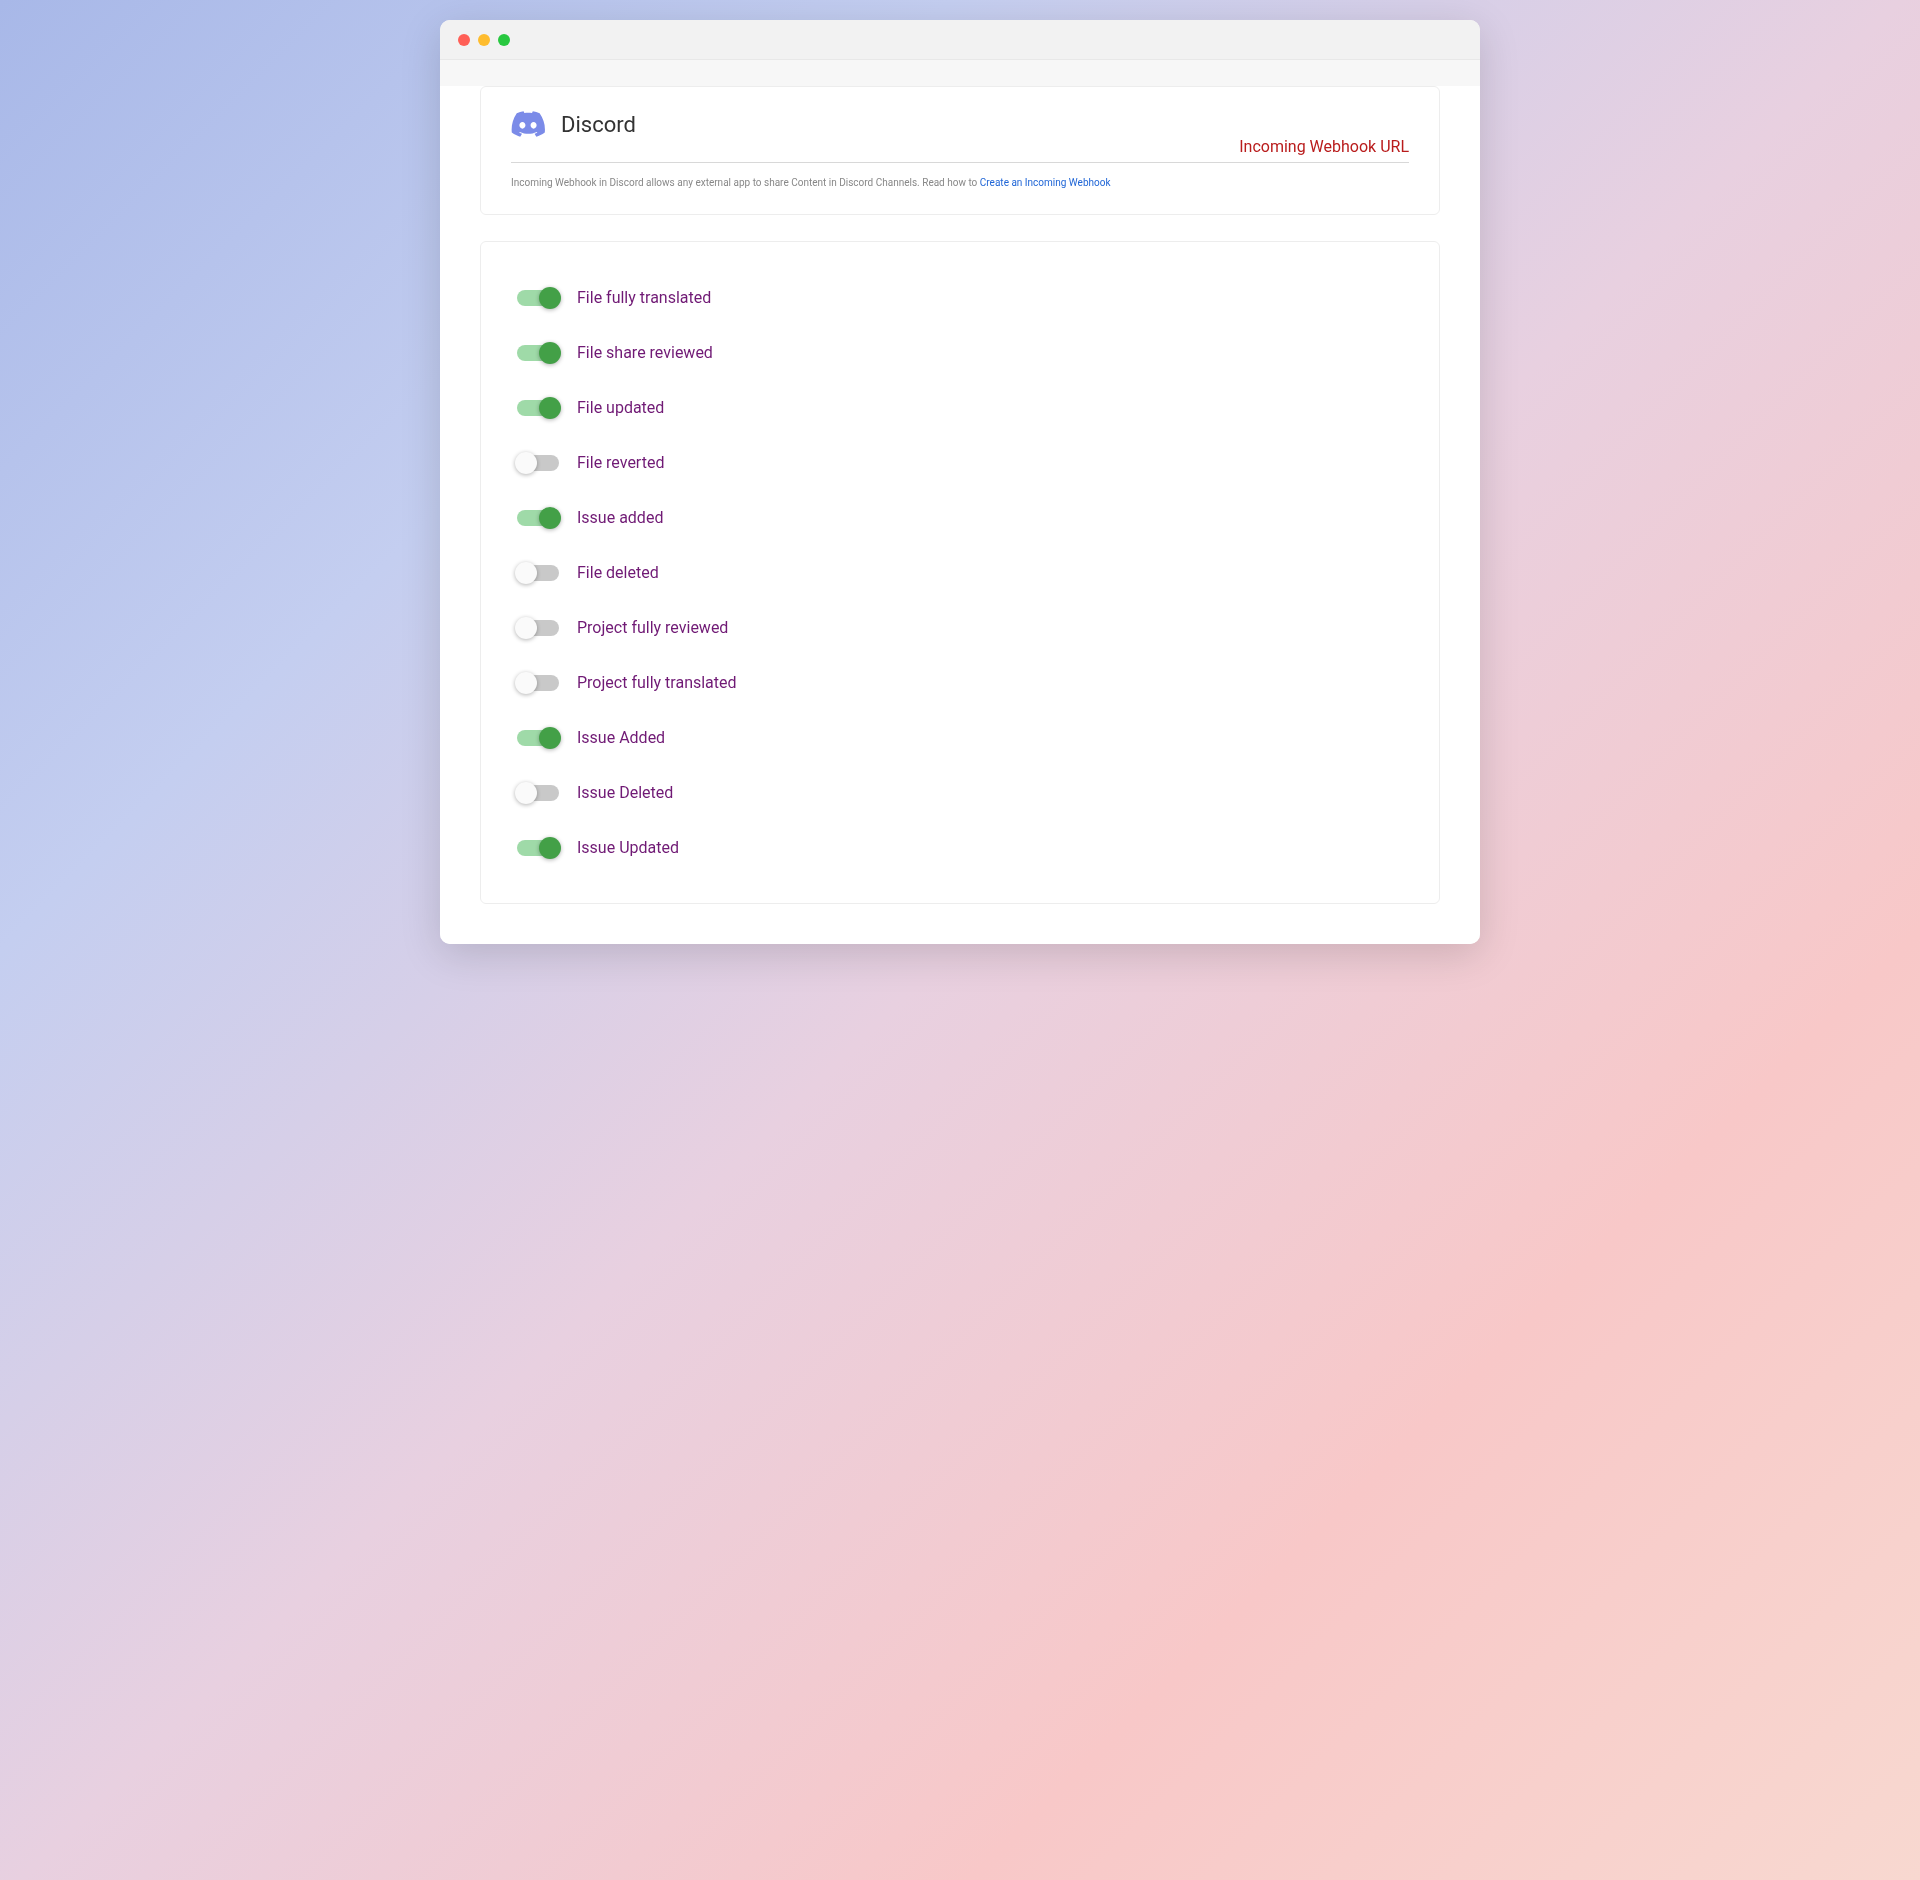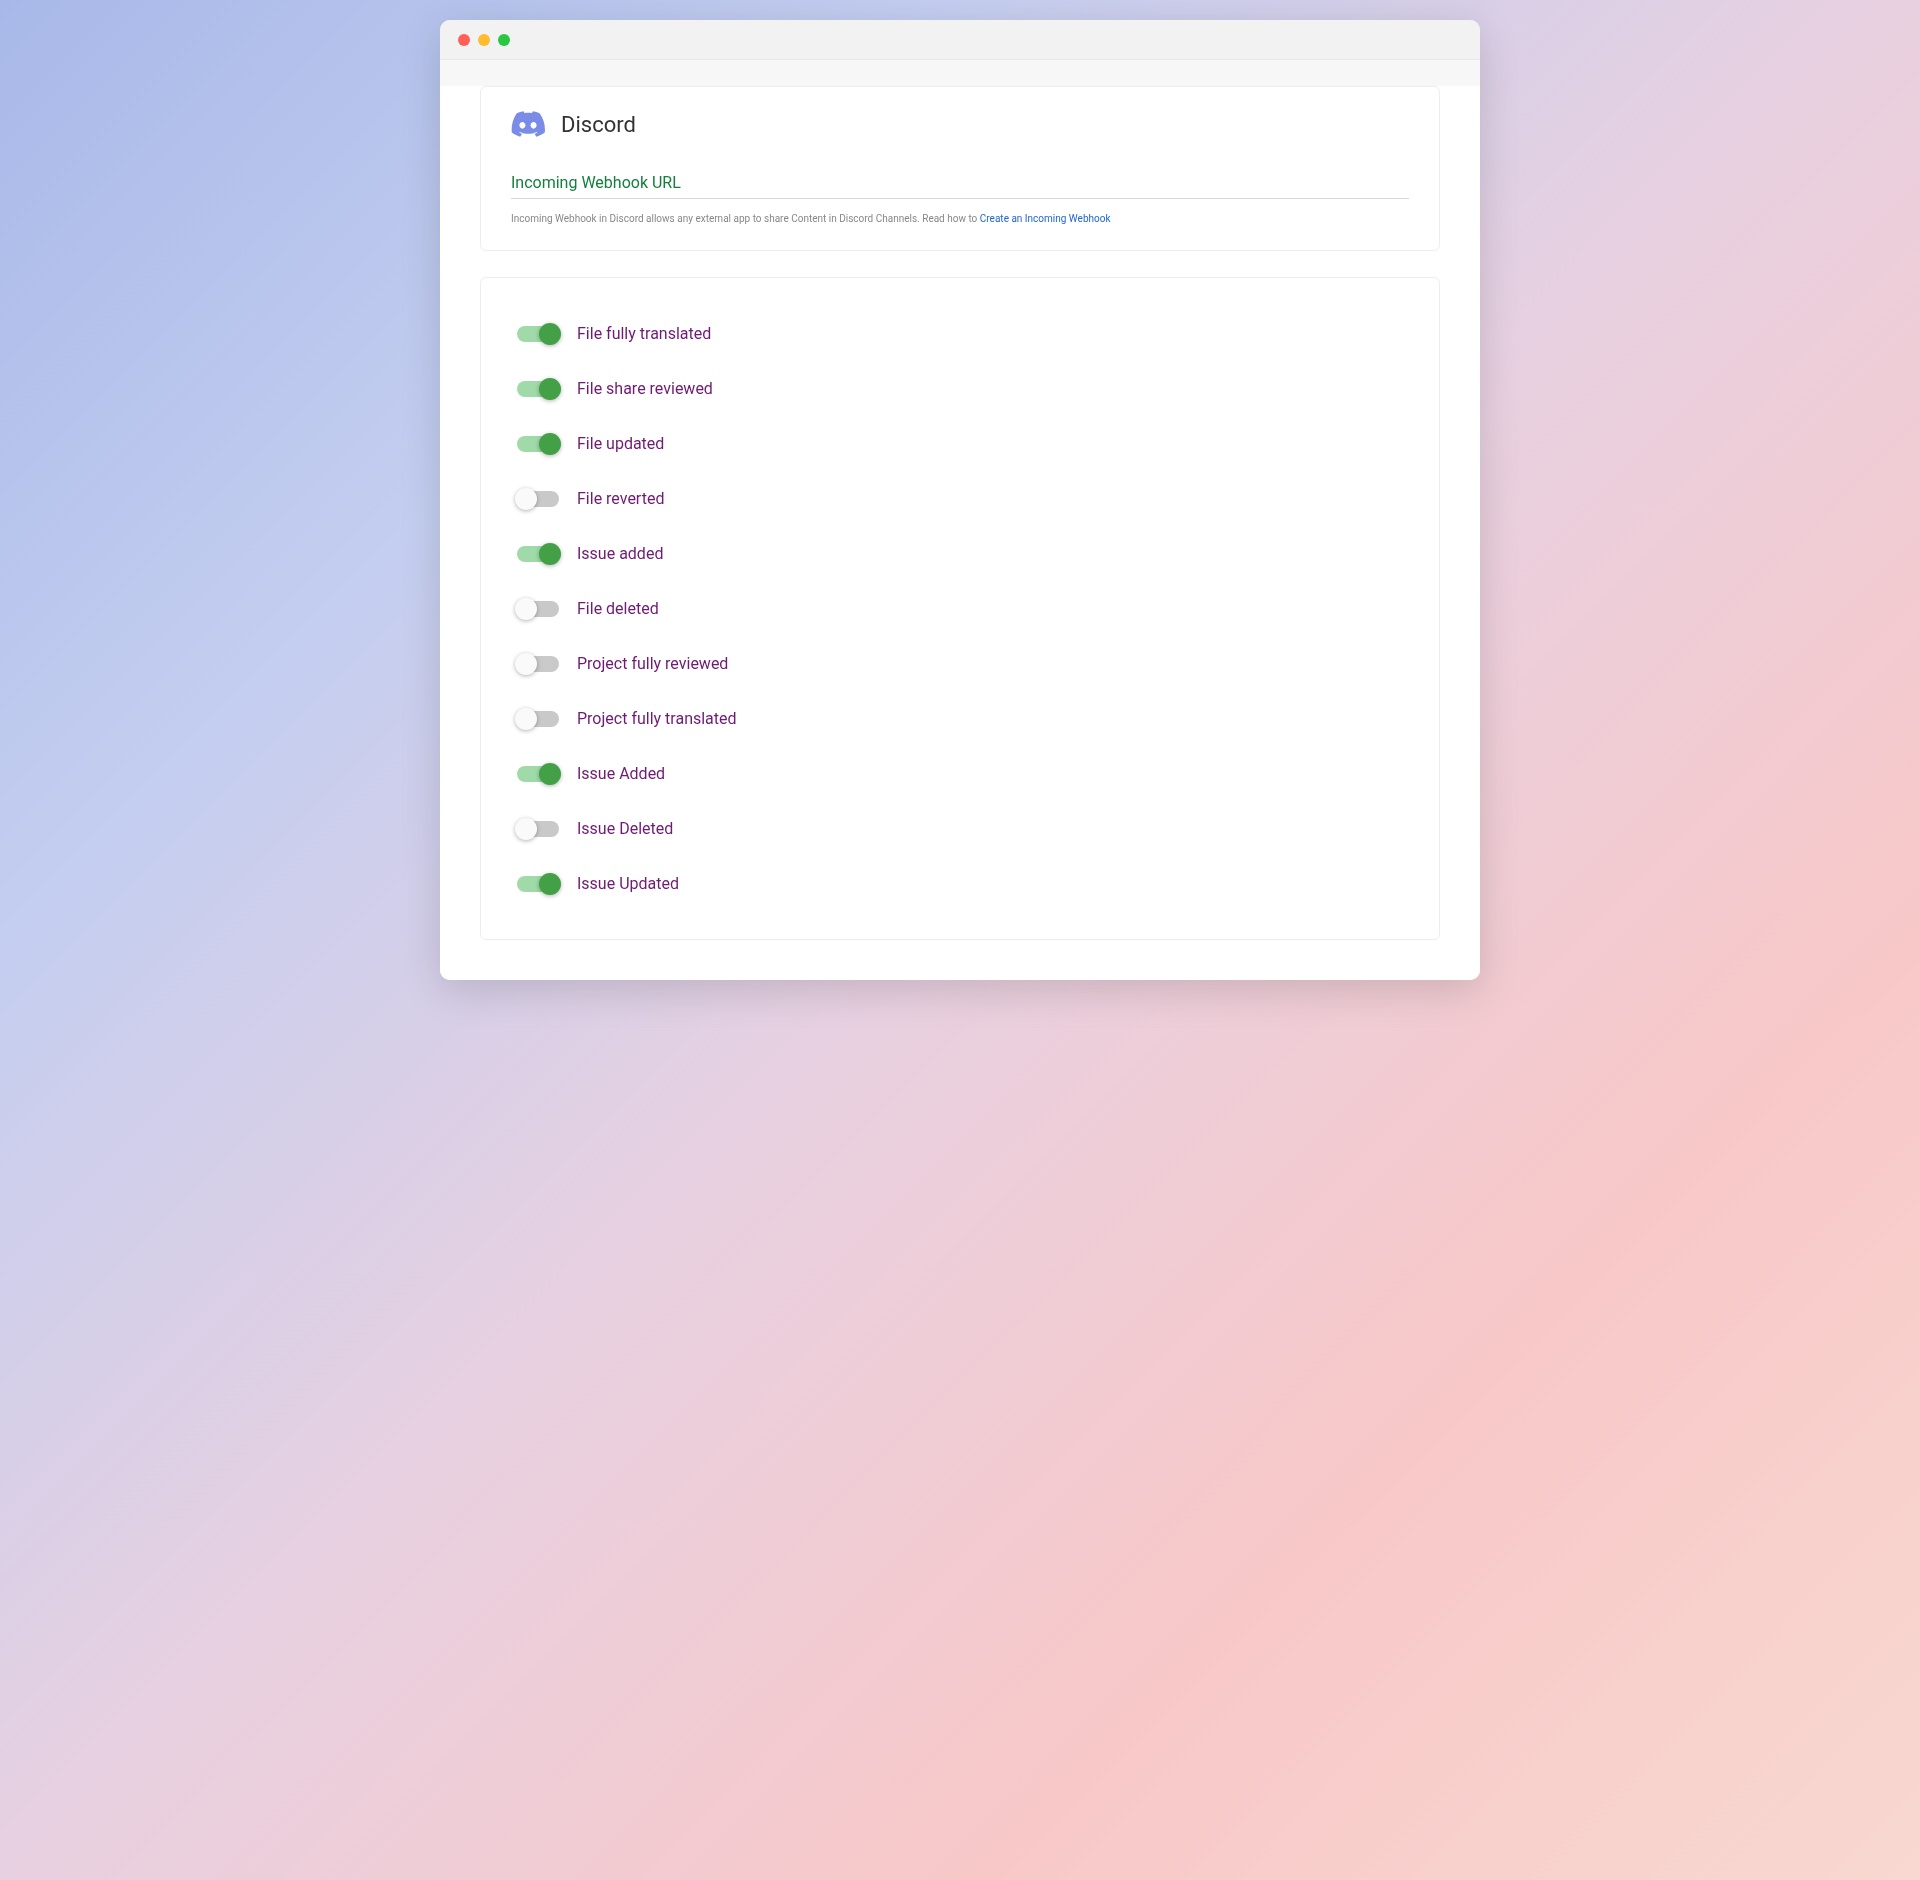--- a/index.html
+++ b/index.html
@@ -49,21 +49,20 @@
       background: #fff;
       border: 1px solid #ededed;
       border-radius: 6px;
       padding: 24px 30px;
       margin-top: 26px;
     }
     .card-header {
       display: flex;
       align-items: center;
       gap: 16px;
-      margin-bottom: 36px;
       text-align: center;
     }
     .discord-icon {
       width: 34px;
       height: 26px;
       position: relative;
     }
     .discord-icon svg {
       width: 100%;
       height: 100%;
@@ -71,23 +70,24 @@
     .card-title {
       font-size: 22px;
       font-weight: 400;
       color: #333;
     }
     .input-row {
       border-bottom: 1px solid #d8d8d8;
       padding-bottom: 6px;
     }
     .input-placeholder {
-      color: #15803d;
+      color: #b91c1c;
       font-size: 16px;
       font-weight: 400;
+      text-align: right;
     }
     .helper-text {
       font-size: 10px;
       color: #888;
       margin-top: 12px;
       line-height: 1.5;
     }
     .helper-link {
       color: #2066d6;
       text-decoration: none;

